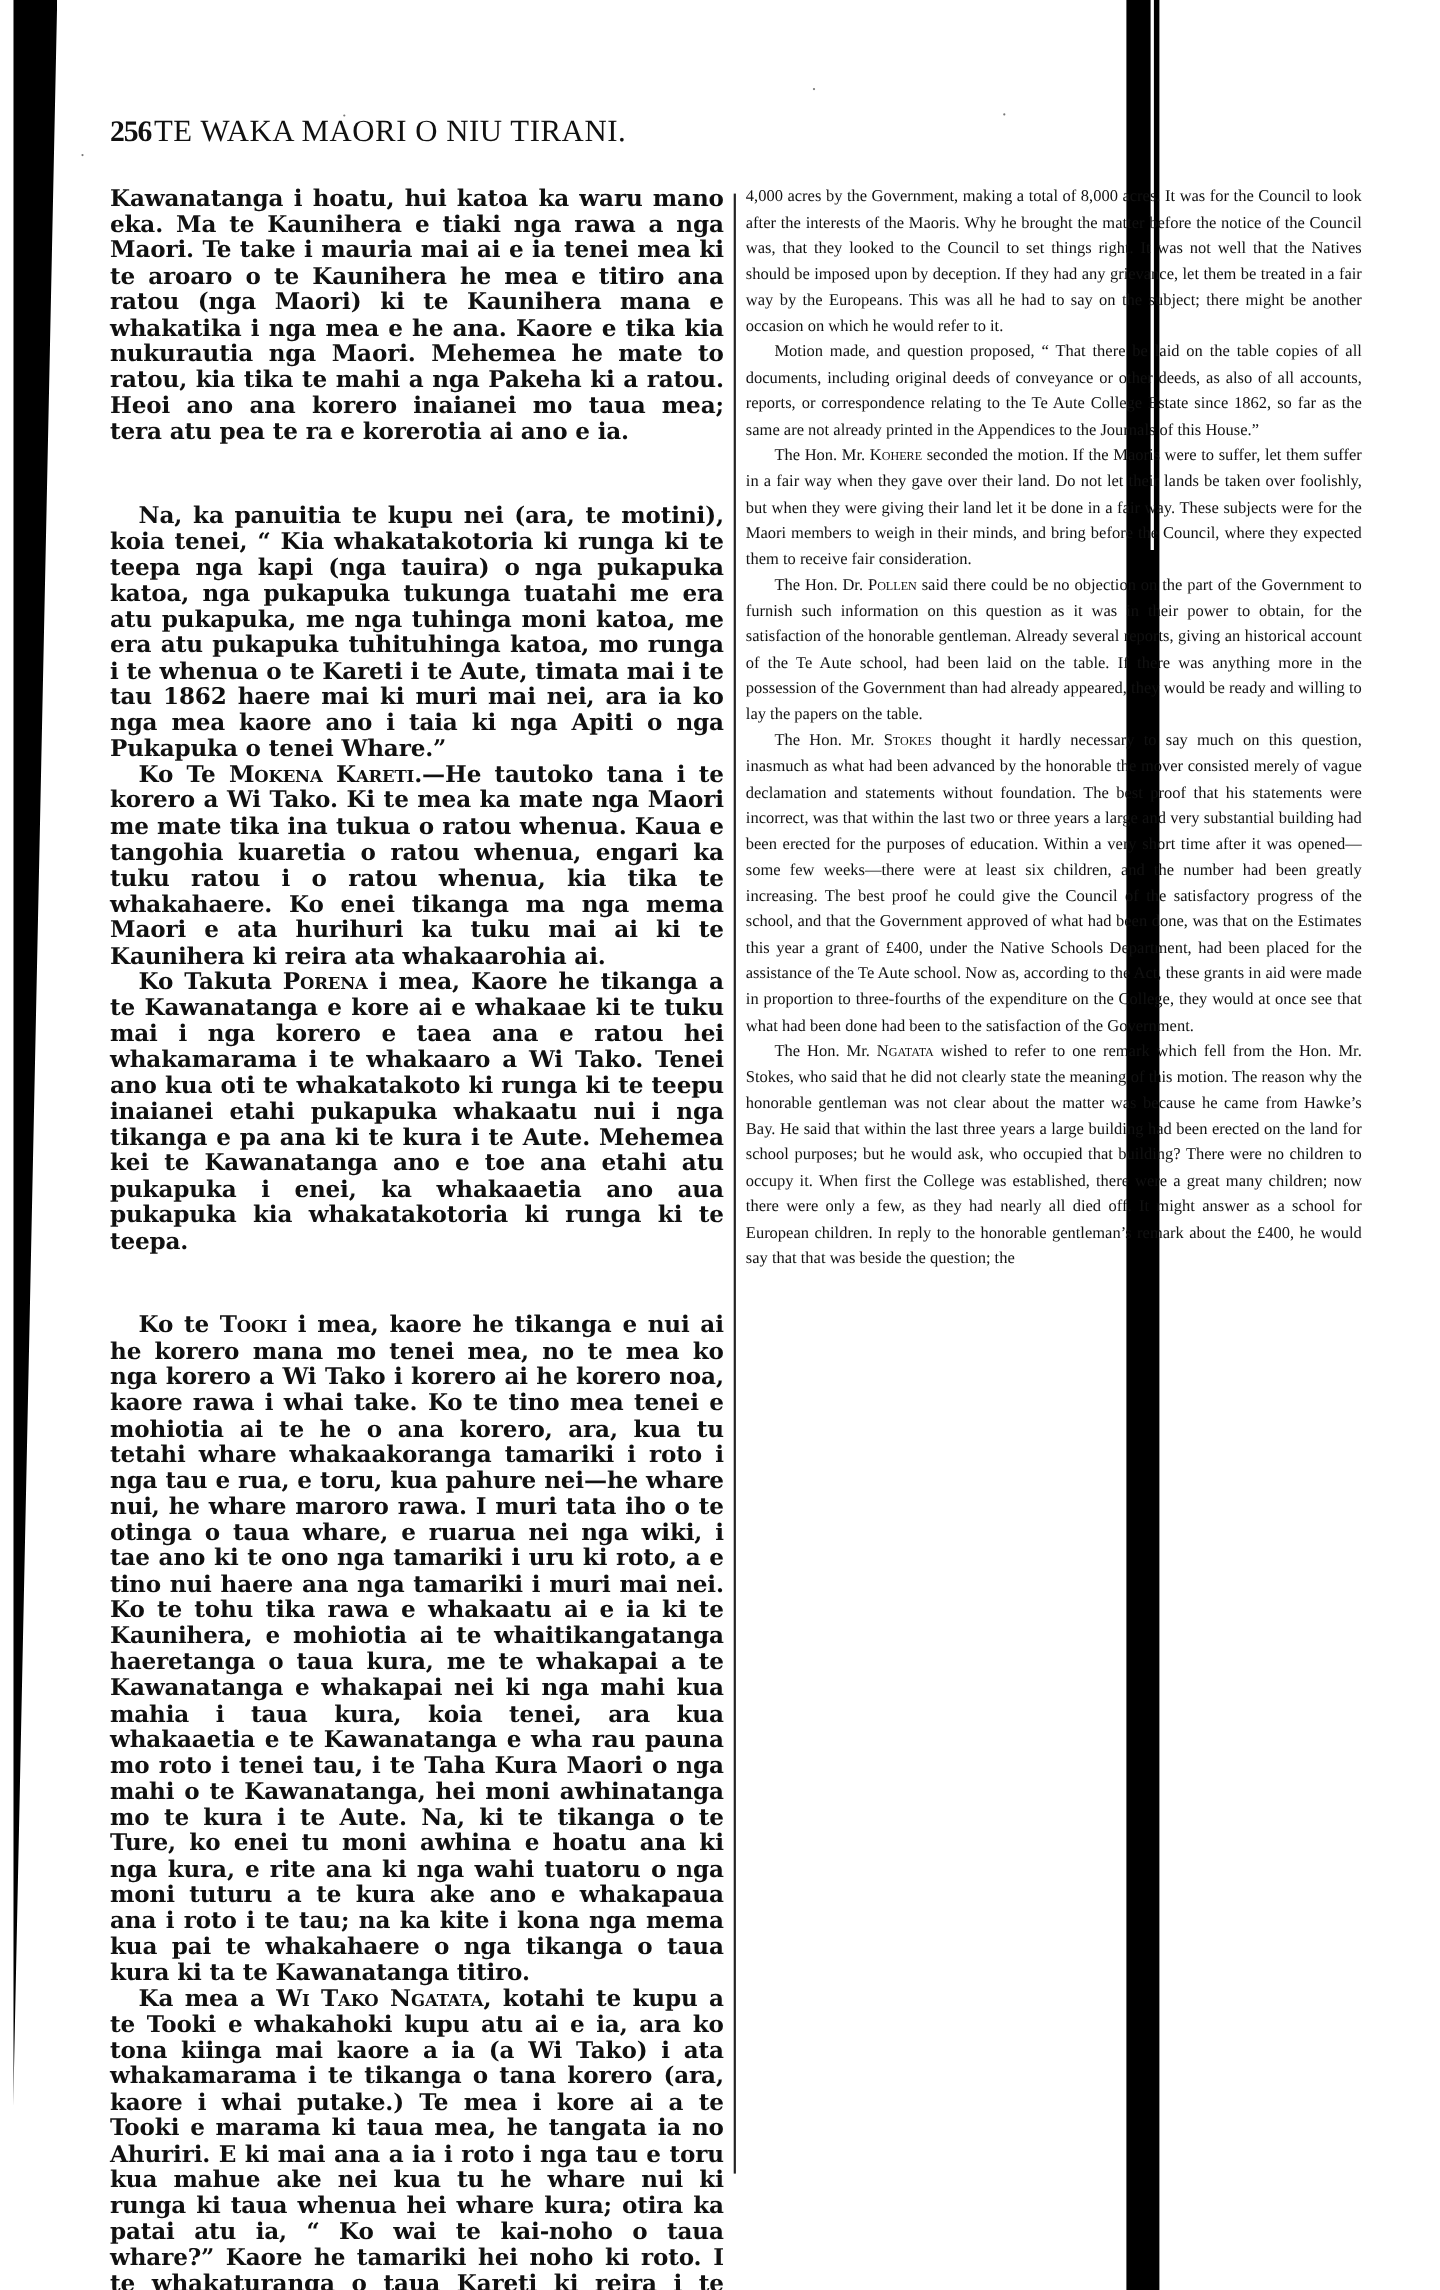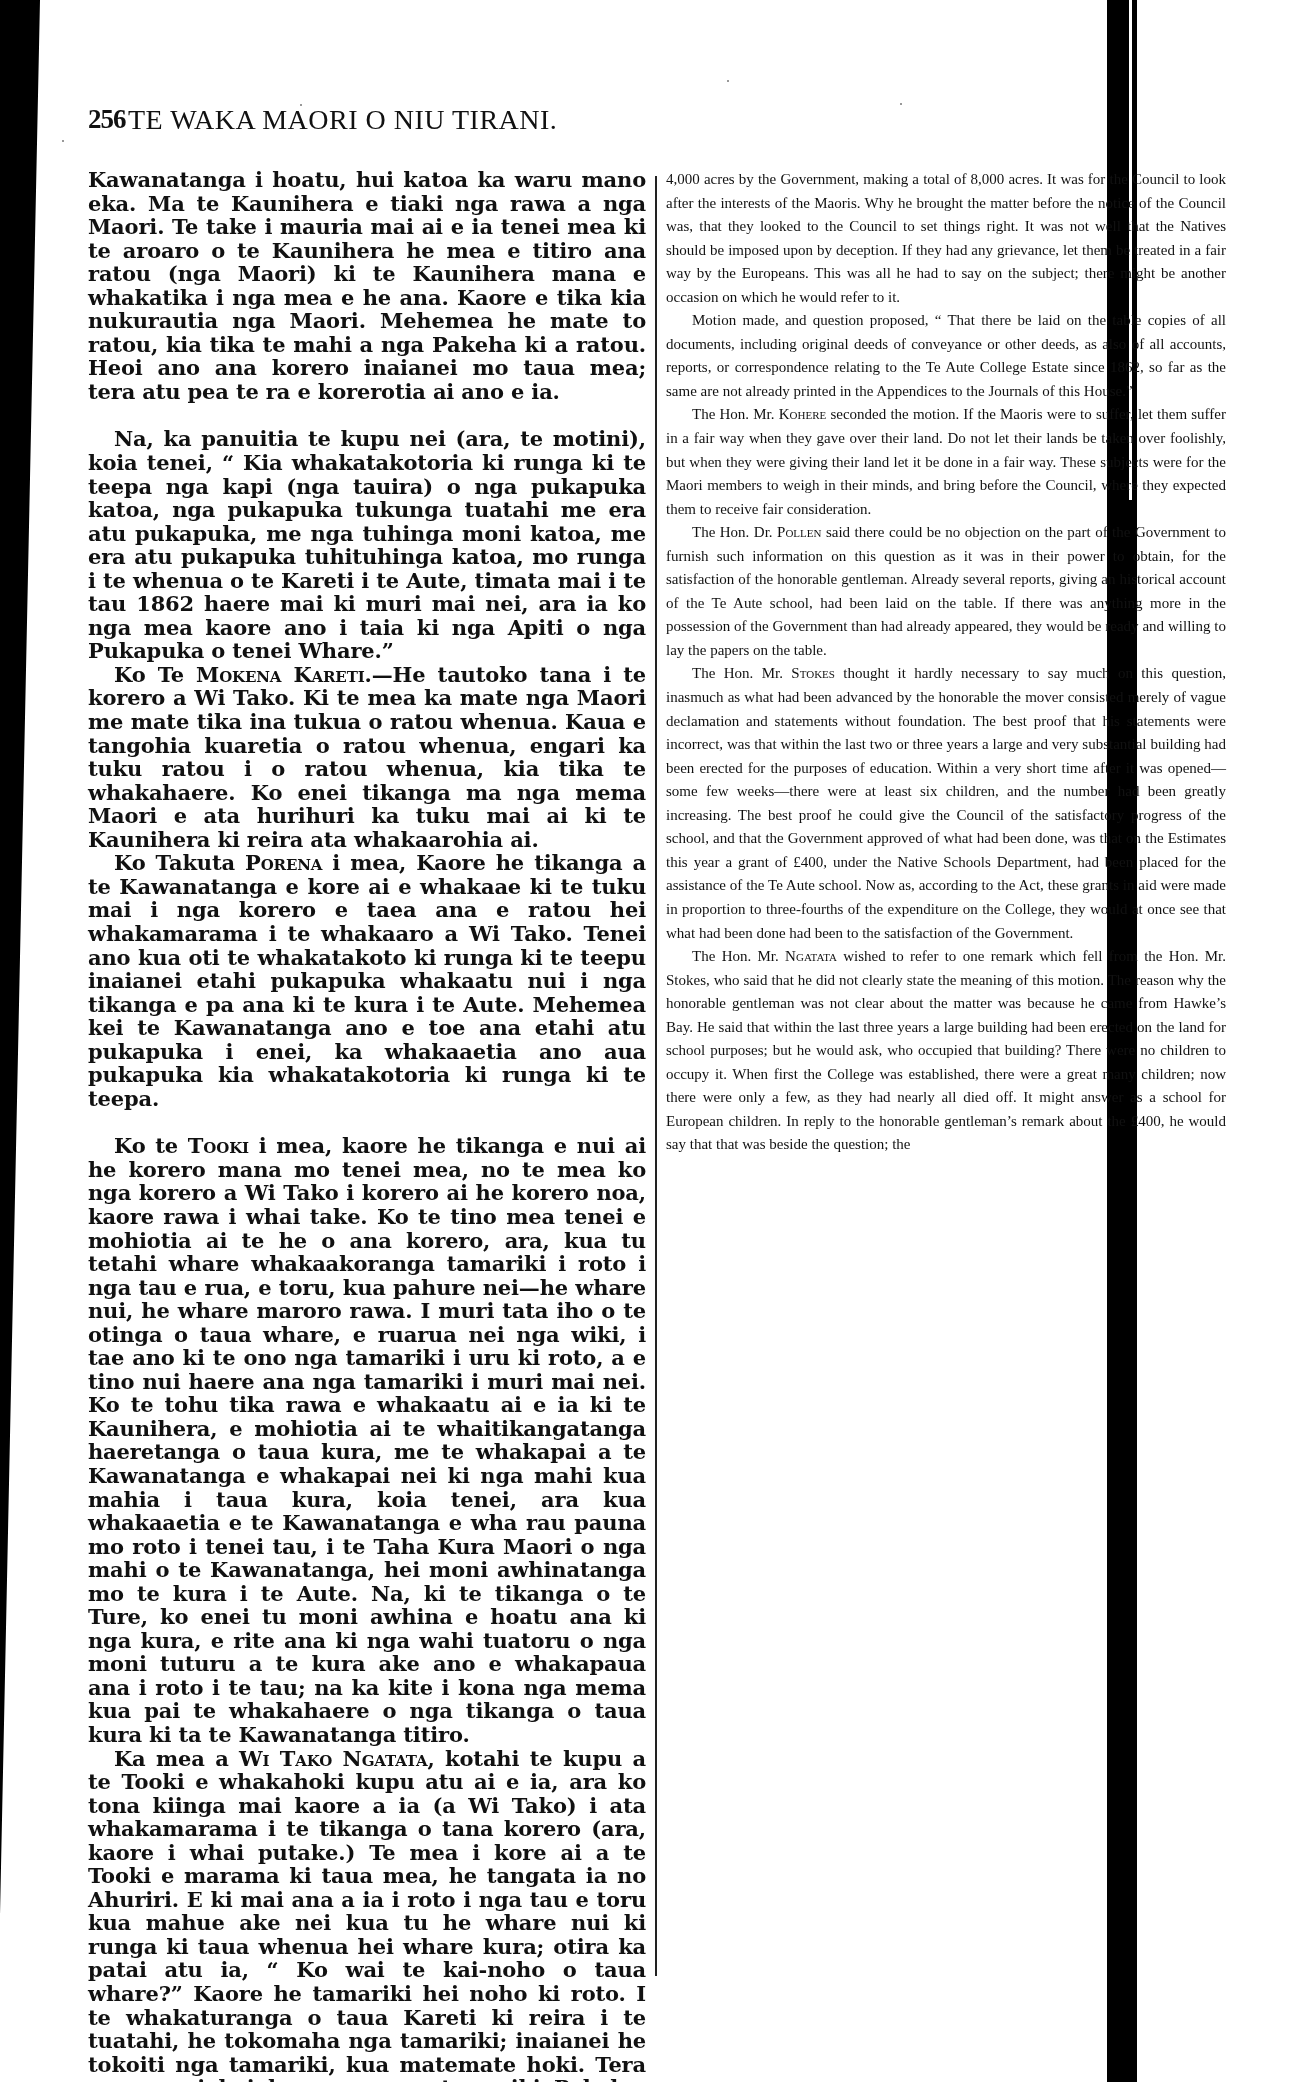--- a/index.html
+++ b/index.html
@@ -14,21 +14,21 @@
     background: #000;
     clip-path: polygon(0 0, 100% 0, 0 92%, 0 100%);
   }
   .edge-right {
     position: absolute; right: 0; top: 0; width: 30px; height: 2082px; background: #000;
   }
   .edge-right-sliver {
     position: absolute; right: 5px; top: 0; width: 3px; height: 500px; background: #fff;
   }
   .page {
-    position: absolute; left: 0; top: 0; width: 1137px; height: 2082px; text-decoration: underline;
+    position: absolute; left: 12px; top: 0; width: 1042px; height: 2082px; text-decoration: underline;
   }
   .header {
     position: absolute; top: 104px; left: 88px; width: 1138px; height: 36px;
   }
   .page-number {
     position: absolute; left: 0; top: 0;
     font-family: "Liberation Serif", serif; font-weight: bold; font-size: 27px; letter-spacing: -1px;
   }
   .running-title {
     position: absolute; left: 0; right: 0; top: 0; 
@@ -40,21 +40,21 @@
     font-size: 19.6px; line-height: 23.55px; text-align: justify;
     hyphens: manual;
   }
   .col-left { left: 88px; width: 558px; font-family: "DejaVu Serif", serif; font-size: 21px; font-weight: bold; letter-spacing: -0.15px; }
   .col-right { left: 666px; width: 560px; font-family: "Liberation Serif", serif; font-size: 15px; }
   .divider {
     position: absolute; left: 655px; top: 176px; width: 2px; height: 1800px; background: #222;
   }
   .para { margin: 0; text-indent: 26px; }
   .para.noindent { text-indent: 0; }
-  .gap-2 { margin-top: 24px; }
+  .gap-2 { margin-top: 53px; }
   .gap-3 { }
   .sc { font-variant: small-caps; }
   .speck { position: absolute; width: 2px; height: 2px; background: #777; border-radius: 50%; }
 </style>
 </head>
 <body>
 
 <div class="page">
   <div class="edge-left"></div>
   <div class="edge-right"></div>

